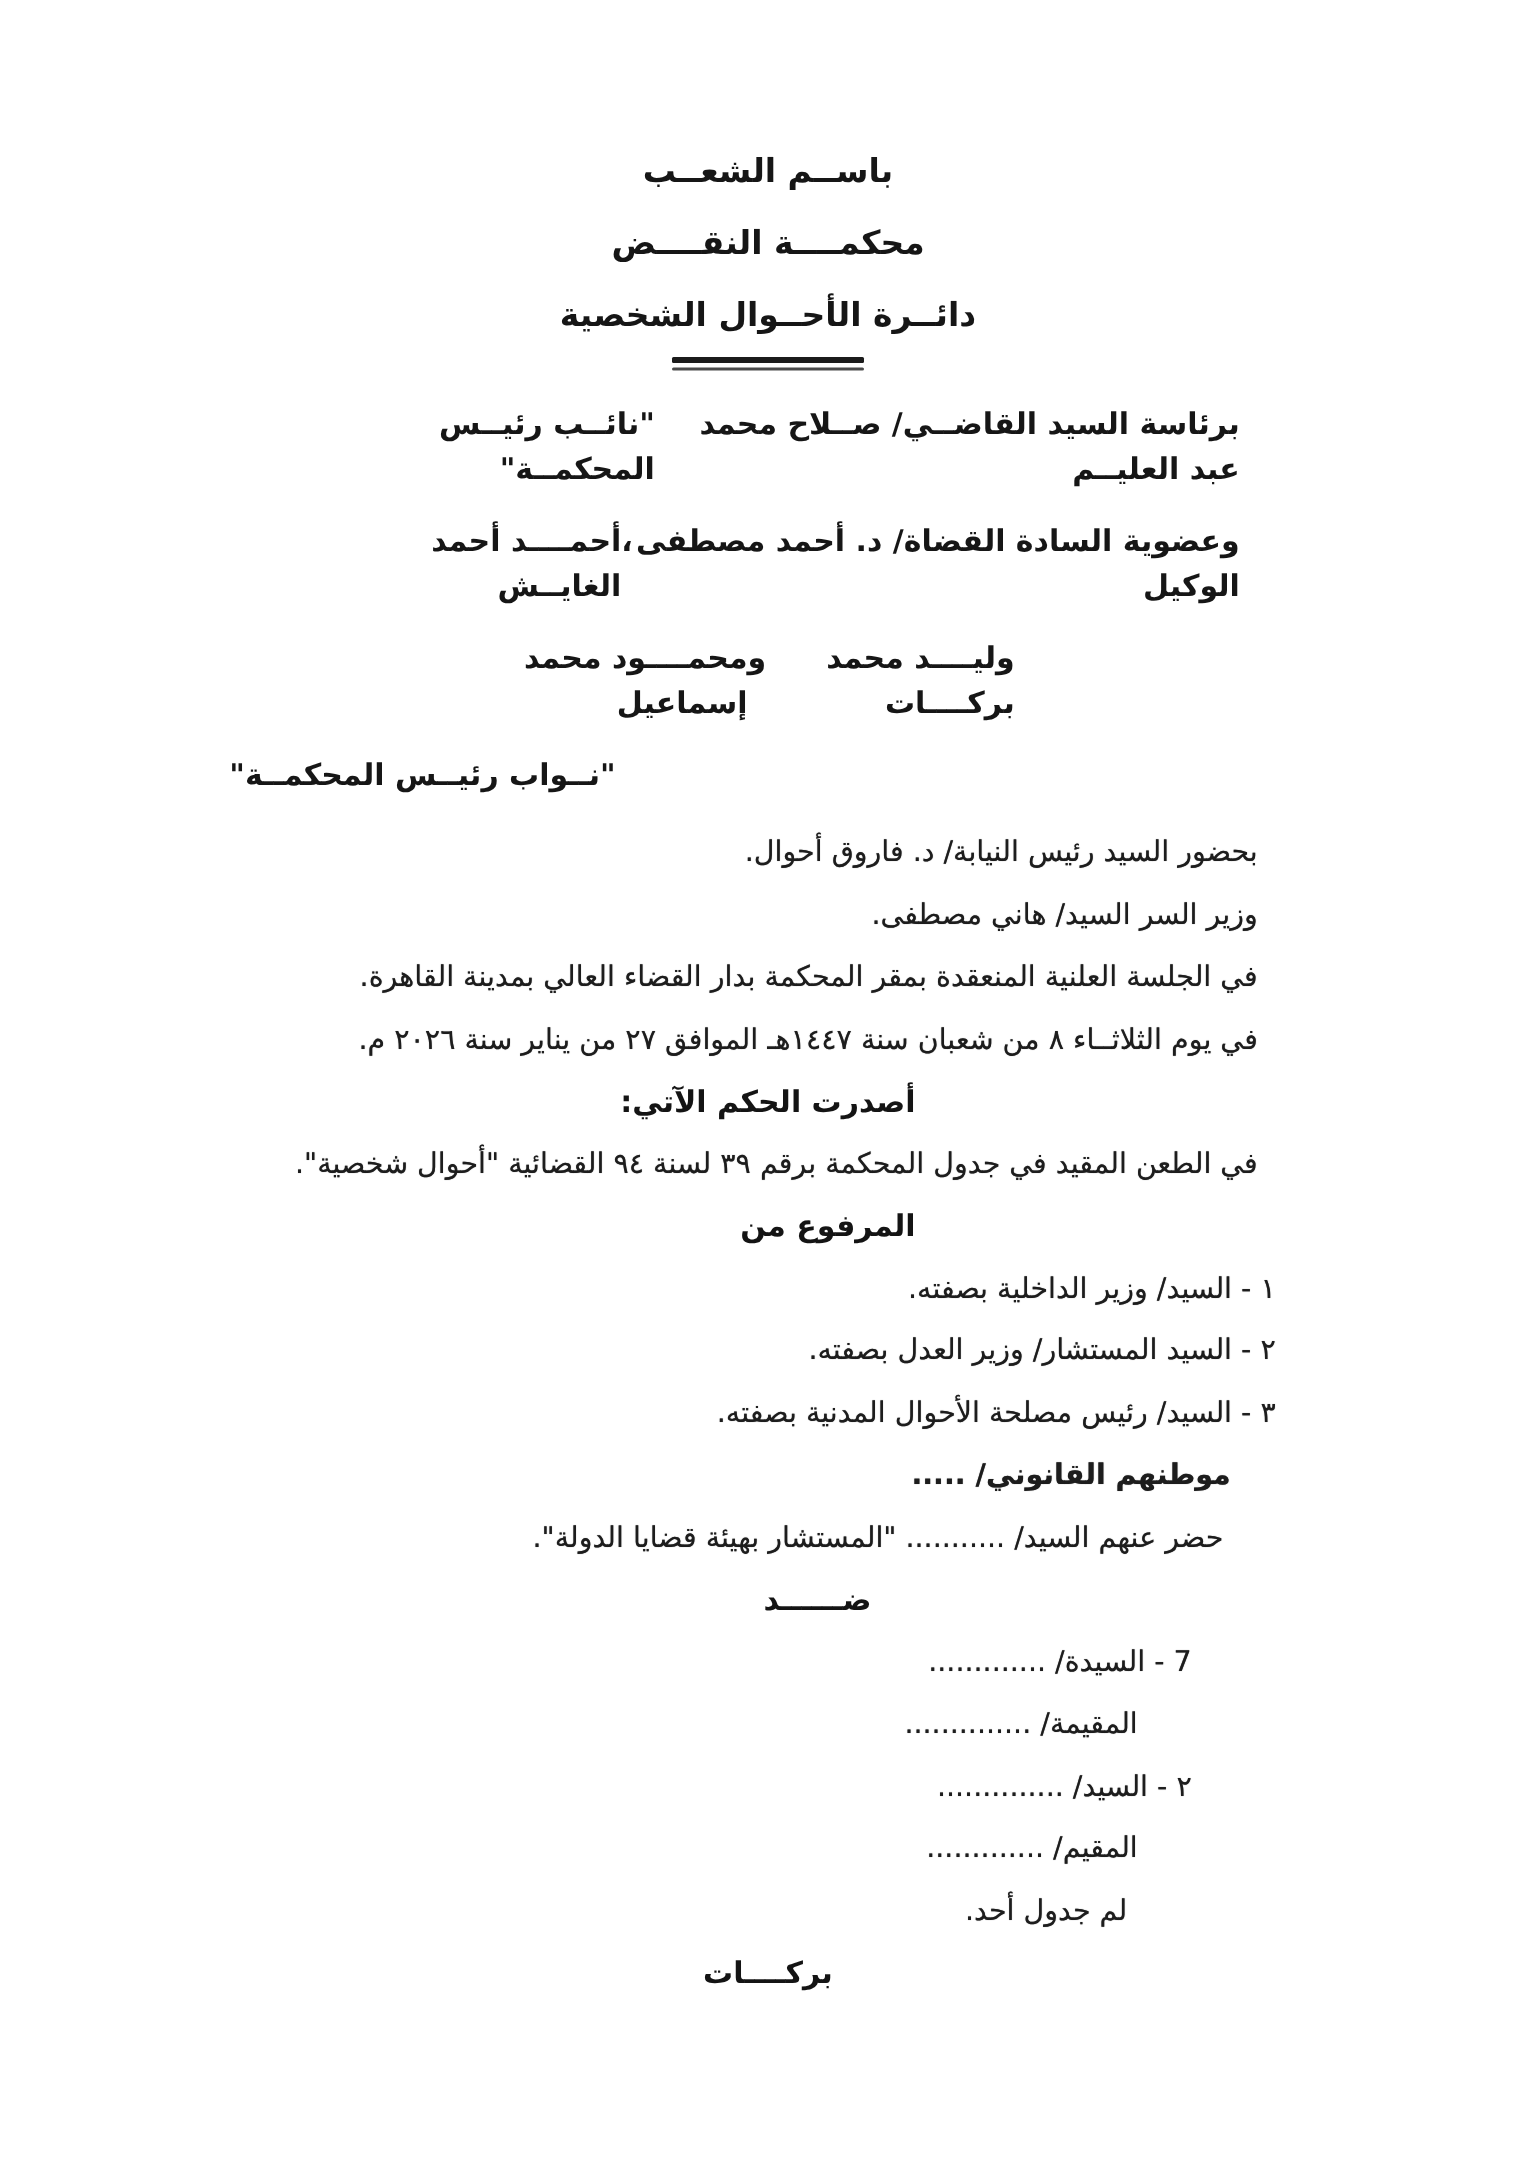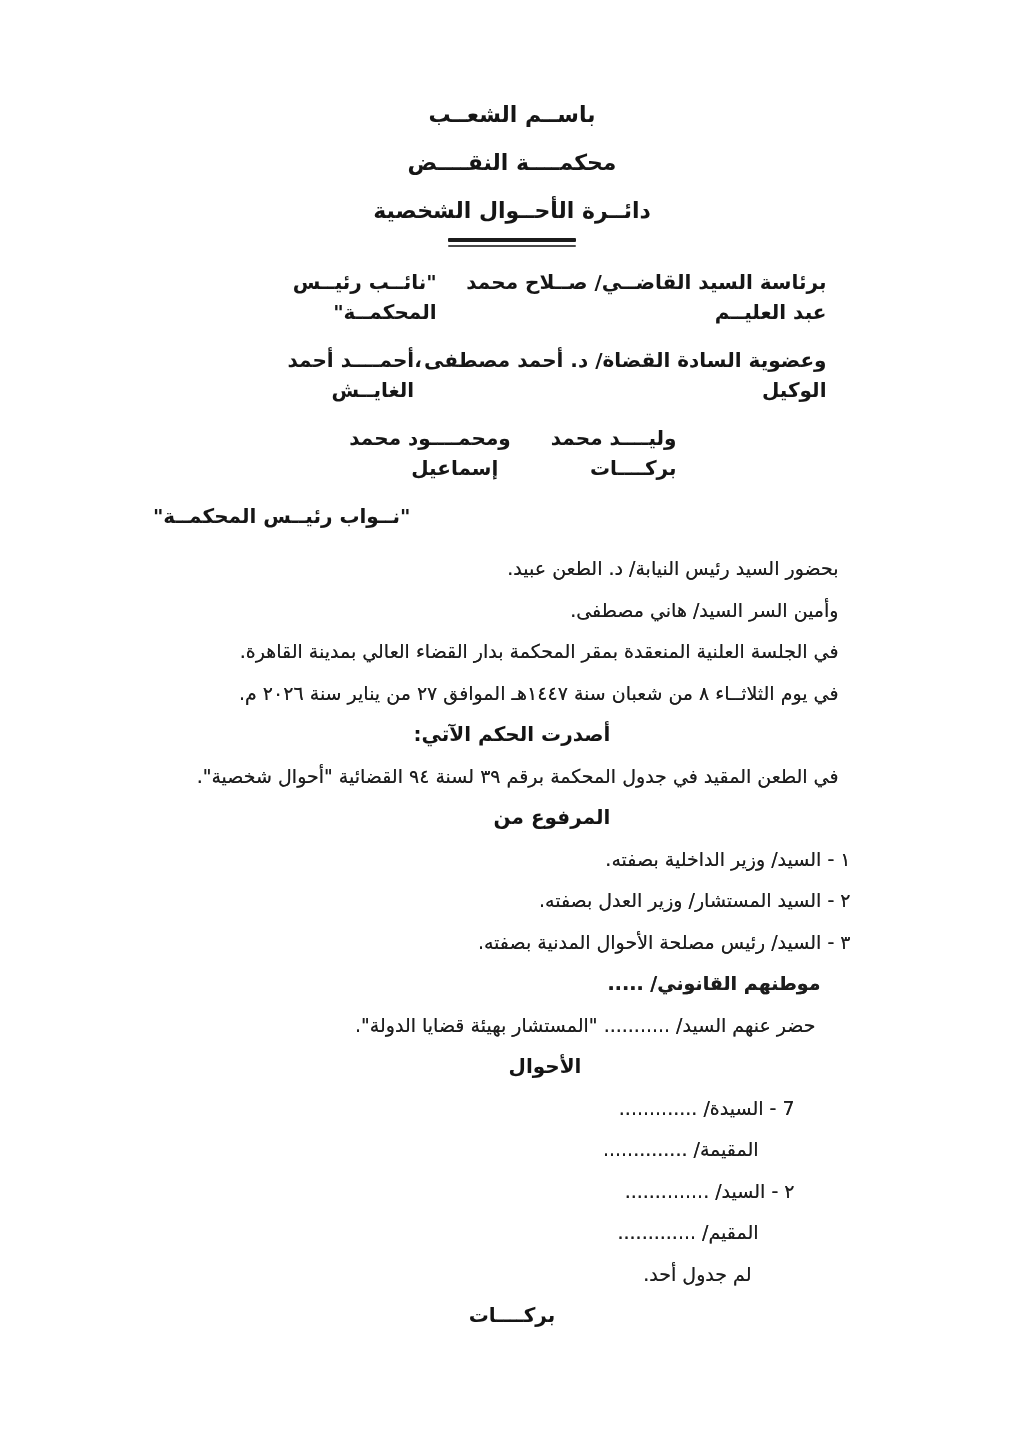--- a/index.html
+++ b/index.html
@@ -100,36 +100,36 @@
     <span>،</span>
     <span>أحمــــد أحمد الغايــش</span>
   </div>
   <div class="bench-row row3">
     <span>وليــــد محمد بركــــات</span>
     <span>و</span>
     <span>محمــــود محمد إسماعيل</span>
   </div>
   <div class="bench-title4">"نــواب رئيــس المحكمــة"</div>
 
-  <div class="t body">بحضور السيد رئيس النيابة/ د. الطعن عبيد.</div>
-  <div class="t body">وأمين السر السيد/ هاني مصطفى.</div>
+  <div class="t body">بحضور السيد رئيس النيابة/ د. فاروق أحوال.</div>
+  <div class="t body">وزير السر السيد/ هاني مصطفى.</div>
   <div class="t body">في الجلسة العلنية المنعقدة بمقر المحكمة بدار القضاء العالي بمدينة القاهرة.</div>
   <div class="t body">في يوم الثلاثــاء ٨ من شعبان سنة ١٤٤٧هـ الموافق ٢٧ من يناير سنة ٢٠٢٦ م.</div>
 
   <div class="t heading">أصدرت الحكم الآتي:</div>
   <div class="t body">في الطعن المقيد في جدول المحكمة برقم ٣٩ لسنة ٩٤ القضائية "أحوال شخصية".</div>
   <div class="t heading"><span class="shift43">المرفوع من</span></div>
 
   <div class="t item">١ - السيد/ وزير الداخلية بصفته.</div>
   <div class="t item">٢ - السيد المستشار/ وزير العدل بصفته.</div>
   <div class="t item">٣ - السيد/ رئيس مصلحة الأحوال المدنية بصفته.</div>
   <div class="t domicile">موطنهم القانوني/ .....</div>
   <div class="t appeared">حضر عنهم السيد/ ........... "المستشار بهيئة قضايا الدولة".</div>
 
-  <div class="t heading"><span class="shift33">الأحوال</span></div>
+  <div class="t heading"><span class="shift33">ضــــــد</span></div>
 
   <div class="t resp-item">7 - السيدة/ .............</div>
   <div class="t resp-res">المقيمة/ ..............</div>
   <div class="t resp-item">٢ - السيد/ ..............</div>
   <div class="t resp-res">المقيم/ .............</div>
   <div class="t noshow">لم جدول أحد.</div>
 
   <div class="t heading">بركــــات</div>
 
 </div>

